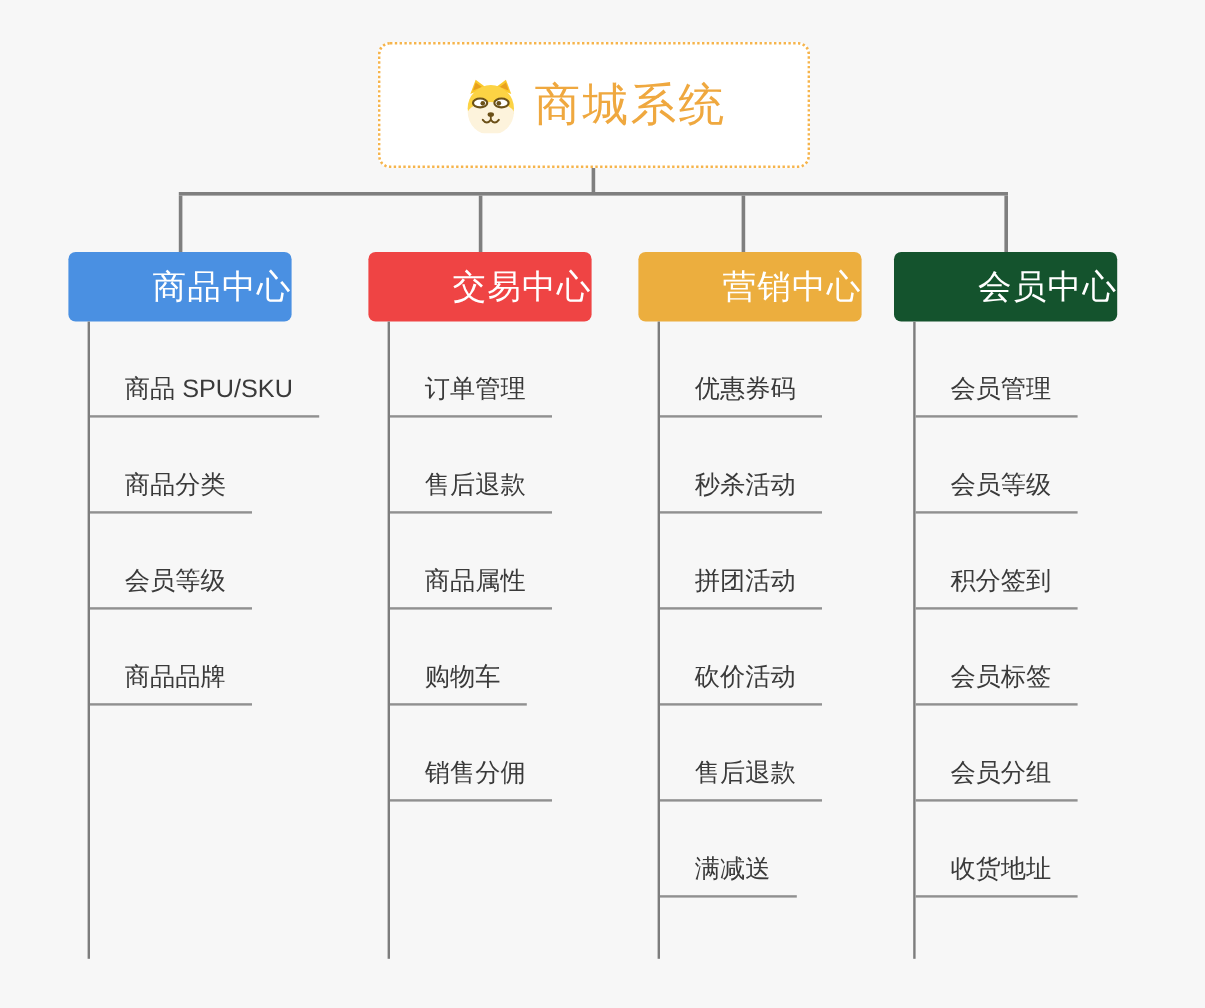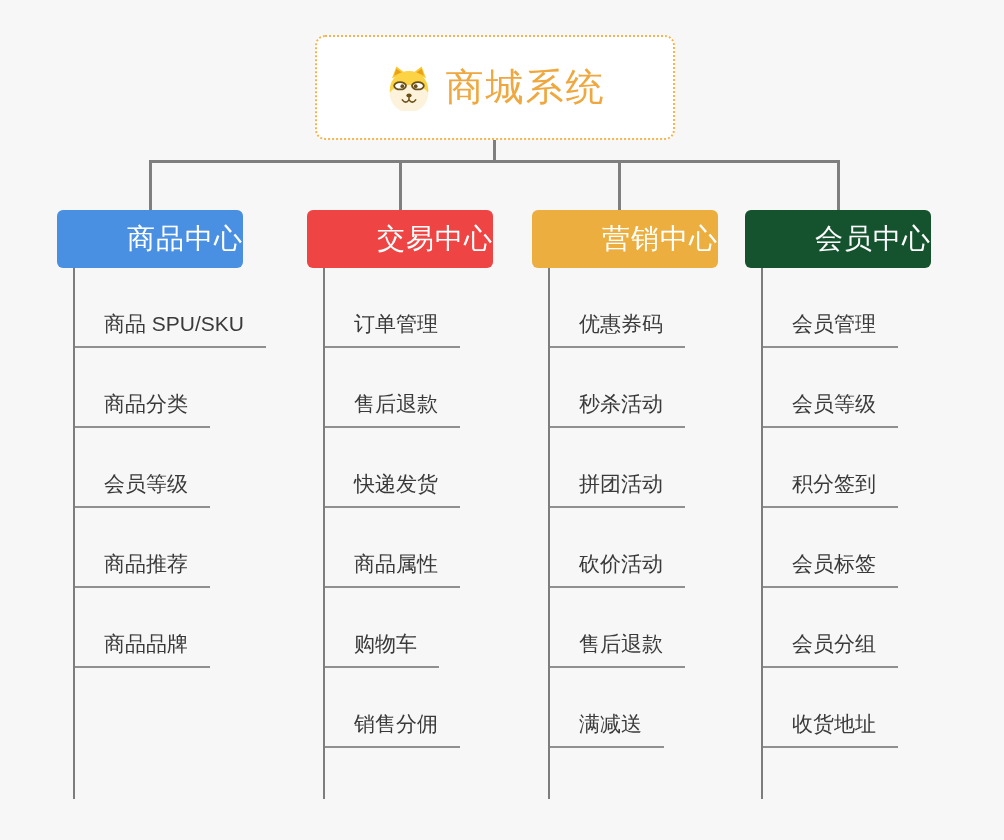--- a/index.html
+++ b/index.html
@@ -109,43 +109,37 @@
       <div class="leaf">
           <span class="leaf-line">商品 SPU/SKU</span>
         </div>
       <div class="leaf">
           <span class="leaf-line">商品分类</span>
         </div>
       <div class="leaf">
           <span class="leaf-line">会员等级</span>
         </div>
       <div class="leaf">
-          <span class="leaf-line">商品推荐</span>
-        </div>
-      <div class="leaf">
           <span class="leaf-line">商品品牌</span>
         </div>
     </div>
   </div>
 
   <div class="branch" style="left:307px">
     <div class="branch-node" style="background: #ef4444;">
       <span class="branch-label">交易中心</span>
     </div>
     <div class="leaves">
       <div class="leaf">
           <span class="leaf-line">订单管理</span>
         </div>
       <div class="leaf">
           <span class="leaf-line">售后退款</span>
         </div>
       <div class="leaf">
-          <span class="leaf-line">快递发货</span>
-        </div>
-      <div class="leaf">
           <span class="leaf-line">商品属性</span>
         </div>
       <div class="leaf">
           <span class="leaf-line">购物车</span>
         </div>
       <div class="leaf">
           <span class="leaf-line">销售分佣</span>
         </div>
     </div>
   </div>

